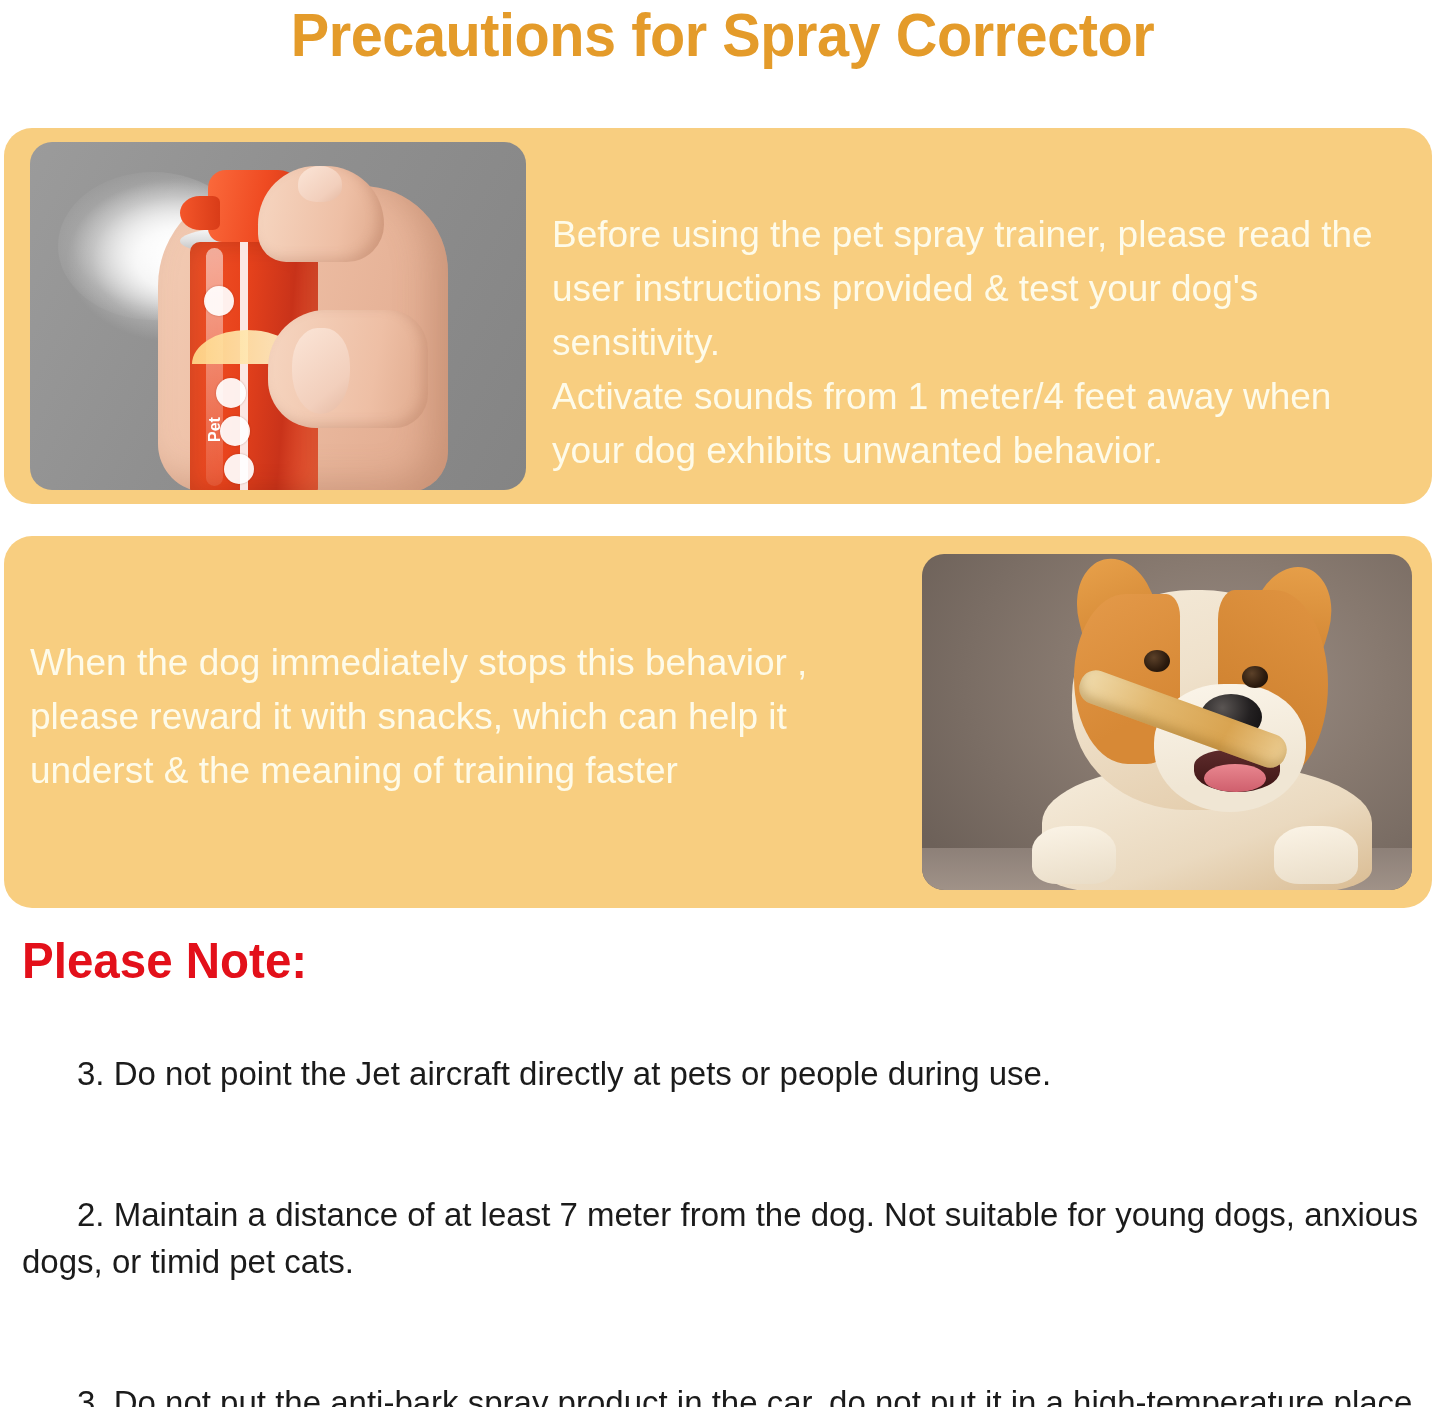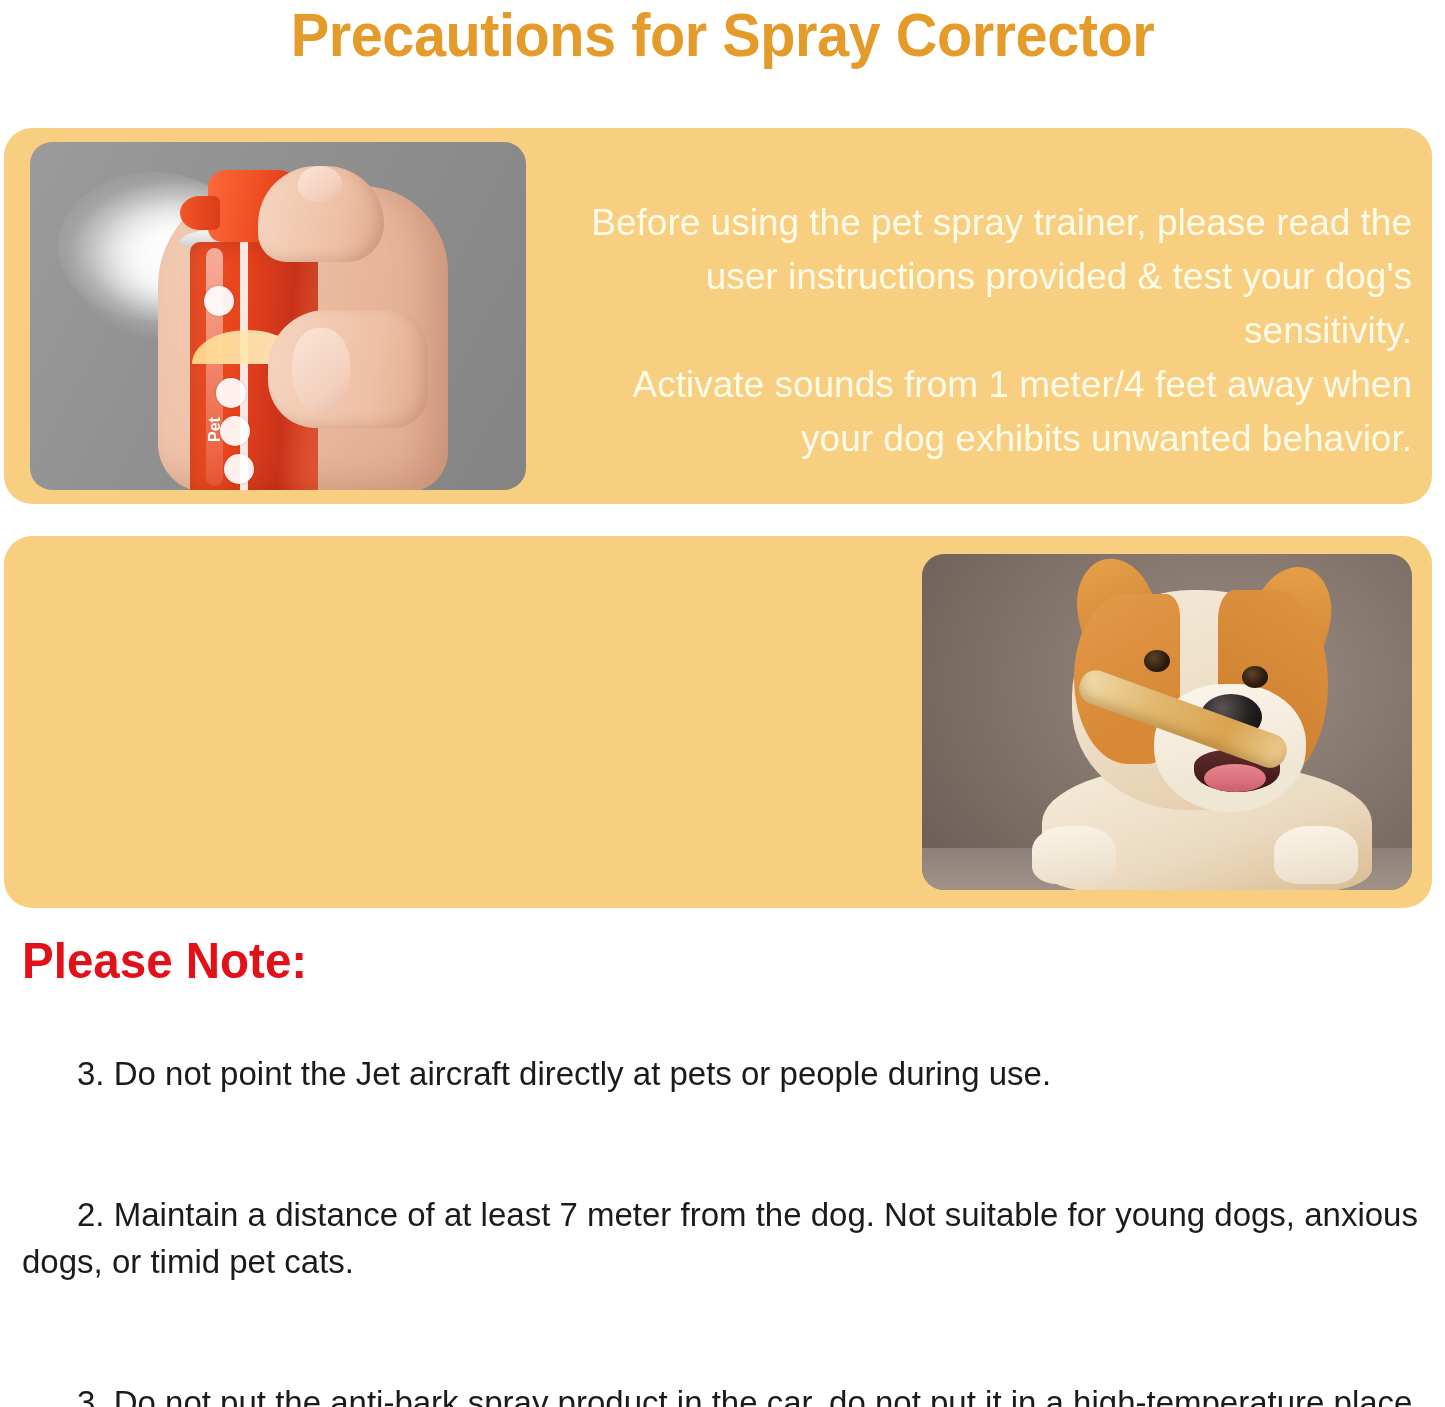--- a/index.html
+++ b/index.html
@@ -37,21 +37,21 @@
 
   .panel-text{
     position:absolute;
     color:#FEFBE9;
     font-family:"Liberation Sans", sans-serif;
     font-size:37px;
     line-height:54px;
     white-space:pre-line;
     letter-spacing:0px;
   }
-  #panel-1-text{ left:548px; top:68px; width:860px;text-align:right; }
+  #panel-1-text{ left:548px; top:80px; width:860px; }
   #panel-2-text{ left:26px; top:100px; width:860px; }
 
   
   .photo{
     position:absolute;
     border-radius:22px;
     overflow:hidden;
   }
   #photo-spray{ left:26px; top:14px; width:496px; height:348px; }
   #photo-dog{ left:918px; top:18px; width:490px; height:336px; }
@@ -271,20 +271,21 @@
       <div class="finger f-mid"></div>
       <div class="nail n-mid"></div>
     </div>
 
     <div class="panel-text" id="panel-1-text">Before using the pet spray trainer, please read the user instructions provided &amp; test your dog's sensitivity.
 Activate sounds from 1 meter/4 feet away when your dog exhibits unwanted behavior.</div>
   </div>
 
   <div class="panel" id="panel-2">
 
+    <div class="panel-text" id="panel-2-text">When the dog immediately stops this behavior , please reward it with snacks, which can help it underst &amp; the meaning of training faster</div>
 
     <div class="photo" id="photo-dog">
       <div class="dog-bg"></div>
       <div class="dog-floor"></div>
       <div class="dog-body"></div>
       <div class="dog-paw paw-l"></div>
       <div class="dog-paw paw-r"></div>
       <div class="dog-ear ear-l"></div>
       <div class="dog-ear ear-r"></div>
       <div class="dog-head"></div>

